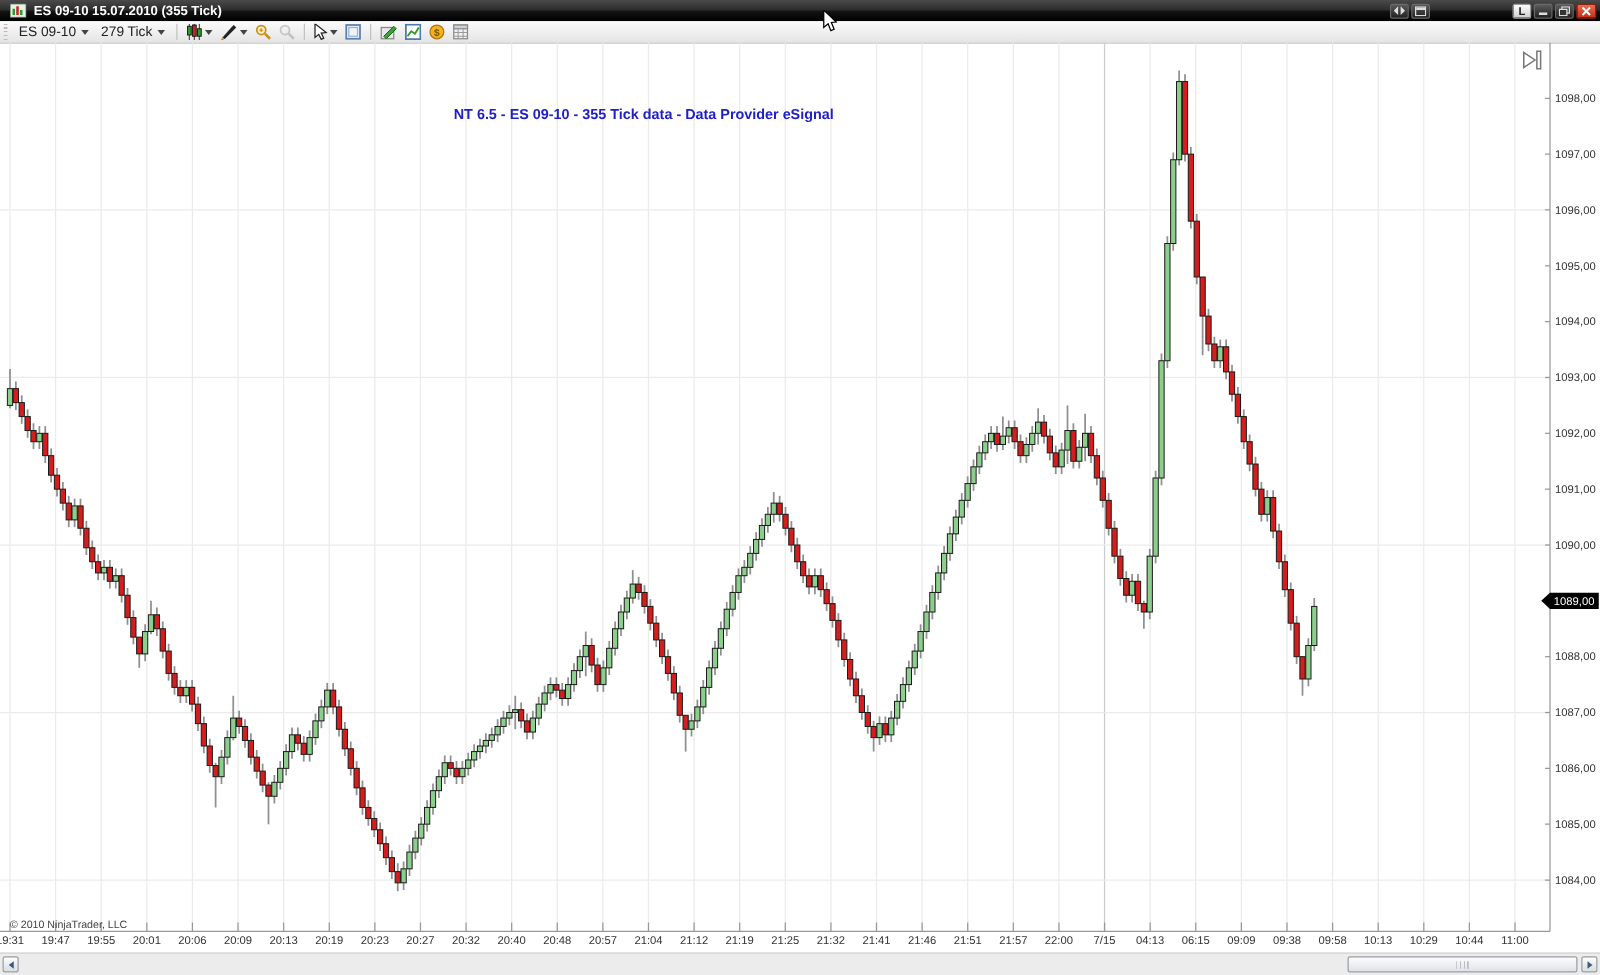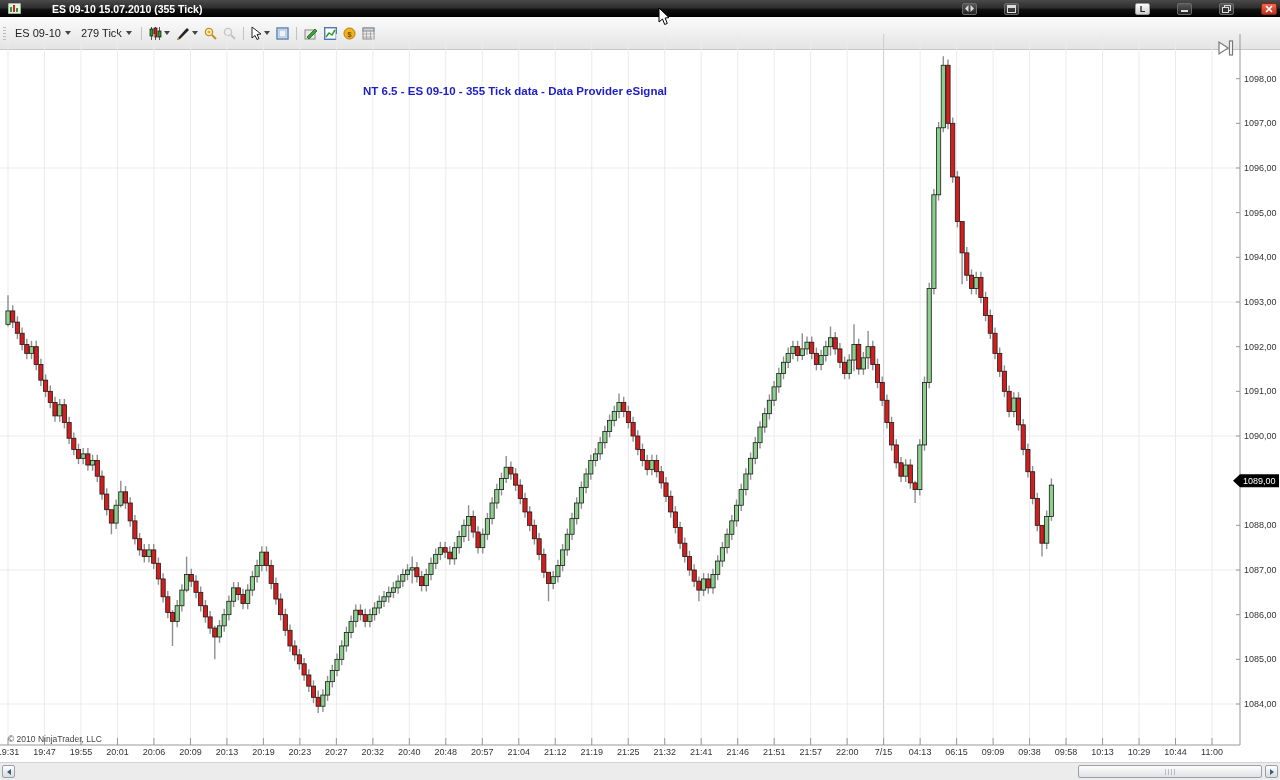--- a/index.html
+++ b/index.html
@@ -2,33 +2,33 @@
 <html><head>
 <meta charset="utf-8">
 <style>
   html,body{margin:0;padding:0;width:1280px;height:780px;overflow:hidden;
     font-family:"Liberation Sans",sans-serif;background:#ffffff;}
   *{box-sizing:border-box;}
 
   
   .titlebar{position:absolute;left:0;top:0;width:1280px;height:17px;
     background:linear-gradient(#4a4a4a 0%,#2e2e2e 45%,#121212 55%,#000 100%);
-    display:flex;align-items:center;color:#fff;font-size:10.5px;font-weight:bold;gap:25px;}
+    display:flex;align-items:center;color:#fff;font-size:10.5px;font-weight:bold;}
   .titlebar .app-ico{width:13px;height:11px;margin:0 6px 0 8px;flex:0 0 auto;}
   .tb-spacer{flex:1;}
   .tb-btn{width:15px;height:12px;margin-right:2px;border:1px solid #6a6a6a;border-radius:2px;
     background:linear-gradient(#5a5a5a,#222);display:flex;align-items:center;justify-content:center;cursor:default;}
   .tb-btn svg{display:block;}
   .tb-btn.light{background:linear-gradient(#fdfdfd,#cfcfcf);border-color:#9a9a9a;color:#222;
     font-size:9px;font-weight:bold;}
   .tb-btn.close{background:linear-gradient(#ef6a50,#c2311c);border-color:#8d2413;width:16px;}
   .tb-gap{width:64px;}
 
   
-  .toolbar{position:absolute;left:0;top:17px;width:1280px;height:33px;
+  .toolbar{position:absolute;left:0;top:17px;width:1280px;height:18px;
     background:linear-gradient(#fbfbfb,#e4e4e4);border-bottom:1px solid #c6c6c6;
     display:flex;align-items:center;font-size:11px;color:#222;}
   .grip{width:5px;height:13px;margin:0 4px 0 3px;
     background-image:repeating-linear-gradient(#bbb 0 1px,transparent 1px 3px);width:3px;}
   .tool-dd{display:flex;align-items:center;padding:0 5px;height:15px;cursor:default;}
   .tool-dd .caret{margin-left:4px;}
   .caret{width:0;height:0;border-left:3px solid transparent;border-right:3px solid transparent;
     border-top:4px solid #444;display:inline-block;}
   .tool-sep{width:1px;height:13px;background:#c2c2c2;margin:0 4px;}
   .tool-btn{display:flex;align-items:center;padding:0 3px;height:15px;cursor:default;}

